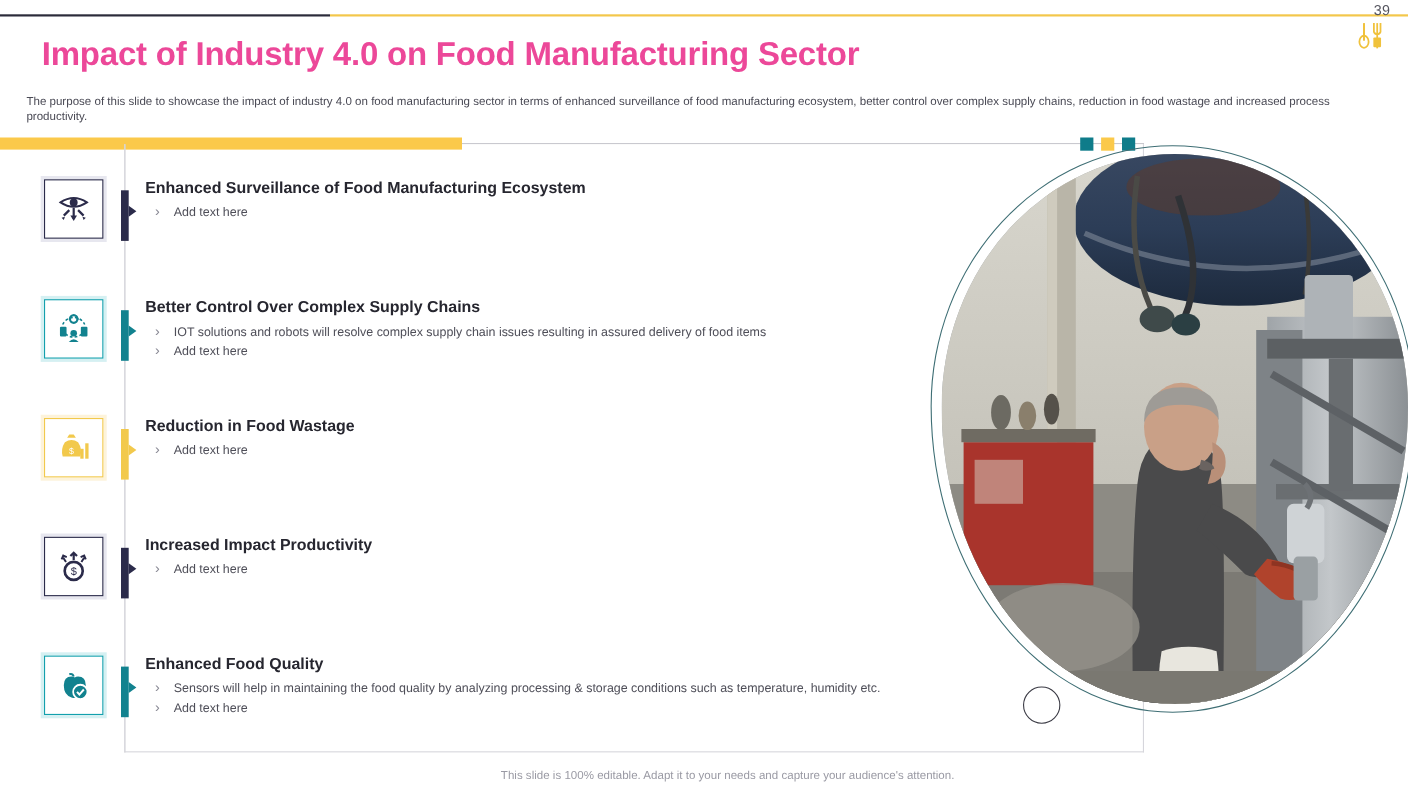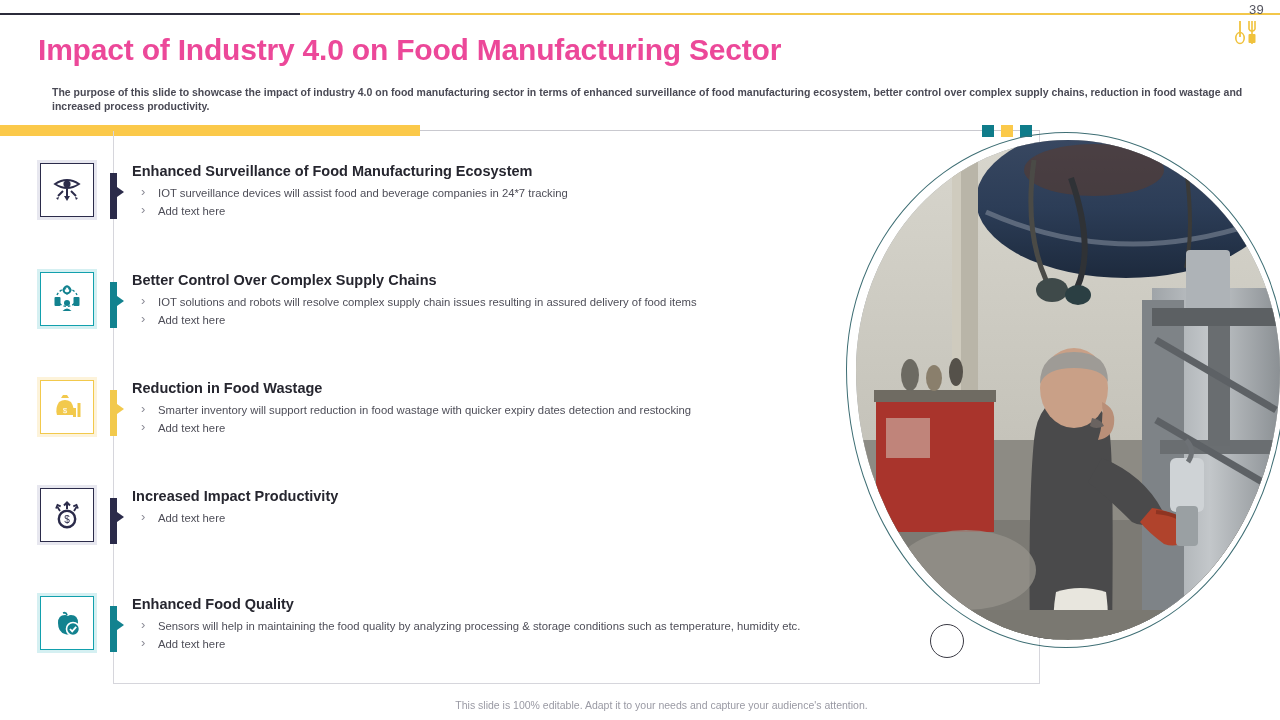--- a/index.html
+++ b/index.html
@@ -29,22 +29,22 @@
   }
   .cutlery{ position:absolute; right:22px; top:18px; width:26px; height:30px; }
 
   
   .slide-title{
     position:absolute; left:38px; top:33px;
     font-size:30px; font-weight:bold; letter-spacing:-0.2px;
     color:#ec4899; white-space:nowrap;
   }
   .slide-desc{
-    position:absolute; left:52px; top:86px; width:1196px;
-    font-size:10.5px; line-height:13.5px; color:#4a4a55;font-weight:bold;
+    position:absolute; left:24px; top:86px; width:1196px;
+    font-size:10.5px; line-height:13.5px; color:#4a4a55;
   }
 
   
   .band-yellow{
     position:absolute; left:0; top:125px; width:420px; height:11px;
     background:#fbc94a;
   }
   .band-line{
     position:absolute; left:420px; top:130px; width:620px; height:1px;
     background:#c9c9cf;
@@ -168,21 +168,20 @@
       <path d="M13 18 l-5 5" stroke="#2b2b4a" stroke-width="2"></path>
       <path d="M6 25 l3 -1 l-1 3z" fill="#2b2b4a"></path>
       <path d="M21 18 l5 5" stroke="#2b2b4a" stroke-width="2"></path>
       <path d="M28 25 l-3 -1 l1 3z" fill="#2b2b4a"></path>
     </svg>
   </div>
   <div class="bar" style="background:#2b2b4a;"></div>
   <div class="arrow" style="top:24px;border-left-color:#2b2b4a;"></div>
   <div class="r-title">Enhanced Surveillance of Food Manufacturing Ecosystem</div>
   <div class="bullets">
-    <div class="b">IOT surveillance devices will assist food and beverage companies in 24*7 tracking</div>
     <div class="b">Add text here</div>
   </div>
 </div>
 
 <div class="row" style="top:272px;">
   <div class="icon-box teal">
     <svg width="34" height="34" viewBox="0 0 34 34">
       <path d="M7 13 a11 11 0 0 1 20 0" fill="none" stroke="#12828f" stroke-width="1.4" stroke-dasharray="2.5 2"></path>
       <path d="M27 18 a11 11 0 0 1 -20 0" fill="none" stroke="#12828f" stroke-width="1.4" stroke-dasharray="2.5 2"></path>
       <circle cx="17" cy="8" r="3.4" fill="none" stroke="#12828f" stroke-width="2"></circle>
@@ -209,21 +208,20 @@
       <path d="M9 12 q6 -4 12 0 q4 6 2 13 h-16 q-2 -7 2 -13z" fill="#f2c94c"></path>
       <text x="15" y="23" font-size="8" fill="#fff" font-family="Liberation Sans, sans-serif" text-anchor="middle">$</text>
       <rect x="23" y="18" width="3" height="9" fill="#f2c94c"></rect>
       <rect x="27.5" y="13" width="3" height="14" fill="#f2c94c"></rect>
     </svg>
   </div>
   <div class="bar" style="background:#f2c94c;"></div>
   <div class="arrow" style="top:24px;border-left-color:#f2c94c;"></div>
   <div class="r-title">Reduction in Food Wastage</div>
   <div class="bullets">
-    <div class="b">Smarter inventory will support reduction in food wastage with quicker expiry dates detection and restocking</div>
     <div class="b">Add text here</div>
   </div>
 </div>
 
 <div class="row" style="top:488px;">
   <div class="icon-box halo">
     <svg width="34" height="34" viewBox="0 0 34 34">
       <circle cx="17" cy="21" r="8.2" fill="none" stroke="#2b2b4a" stroke-width="2.4"></circle>
       <text x="17" y="25" font-size="10" fill="#2b2b4a" font-family="Liberation Sans, sans-serif" text-anchor="middle">$</text>
       <path d="M17 11 v-6 M14 7.5 l3 -3 l3 3" fill="none" stroke="#2b2b4a" stroke-width="2"></path>

